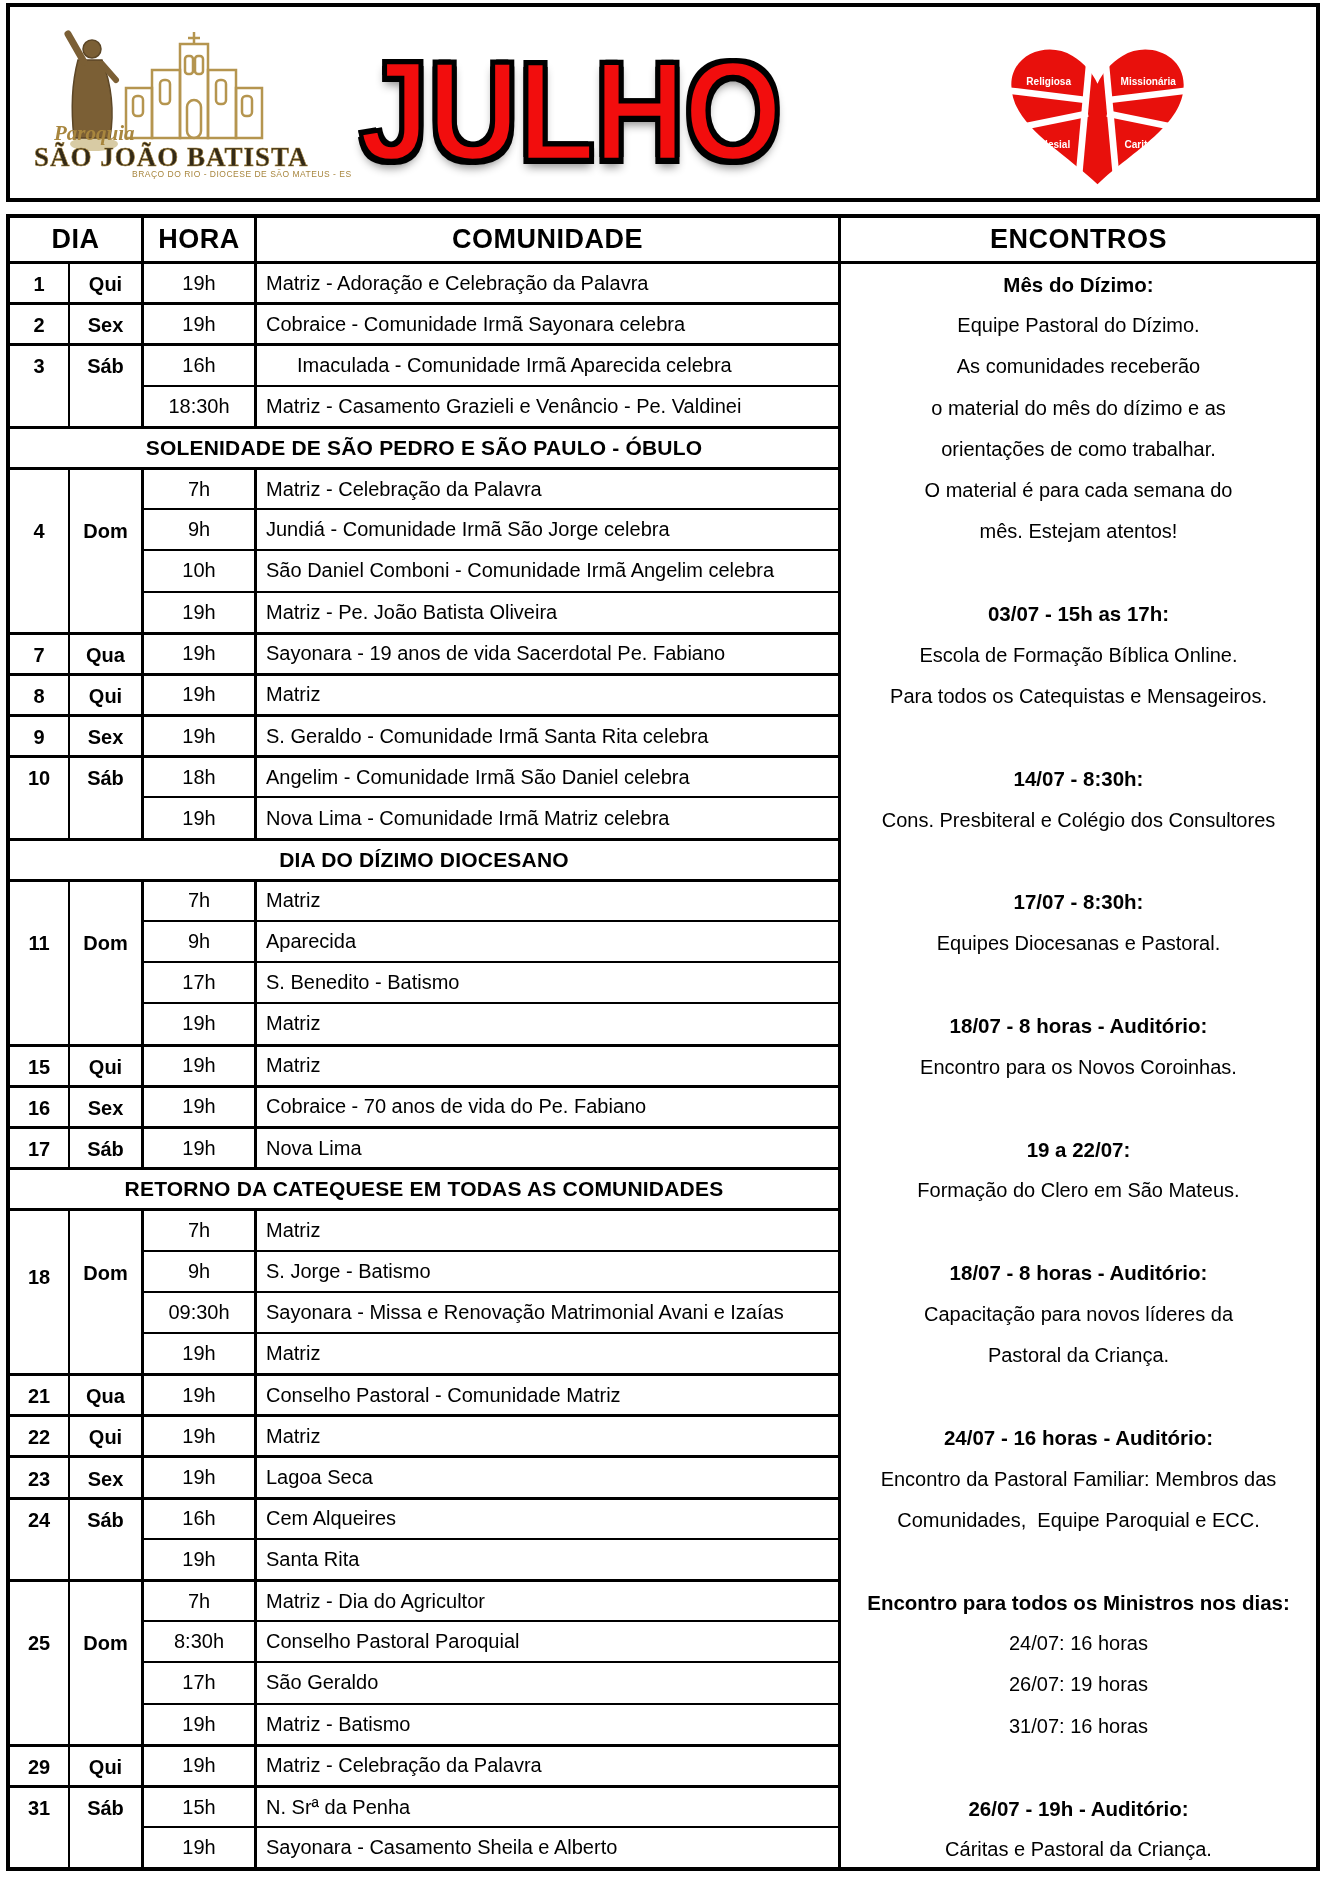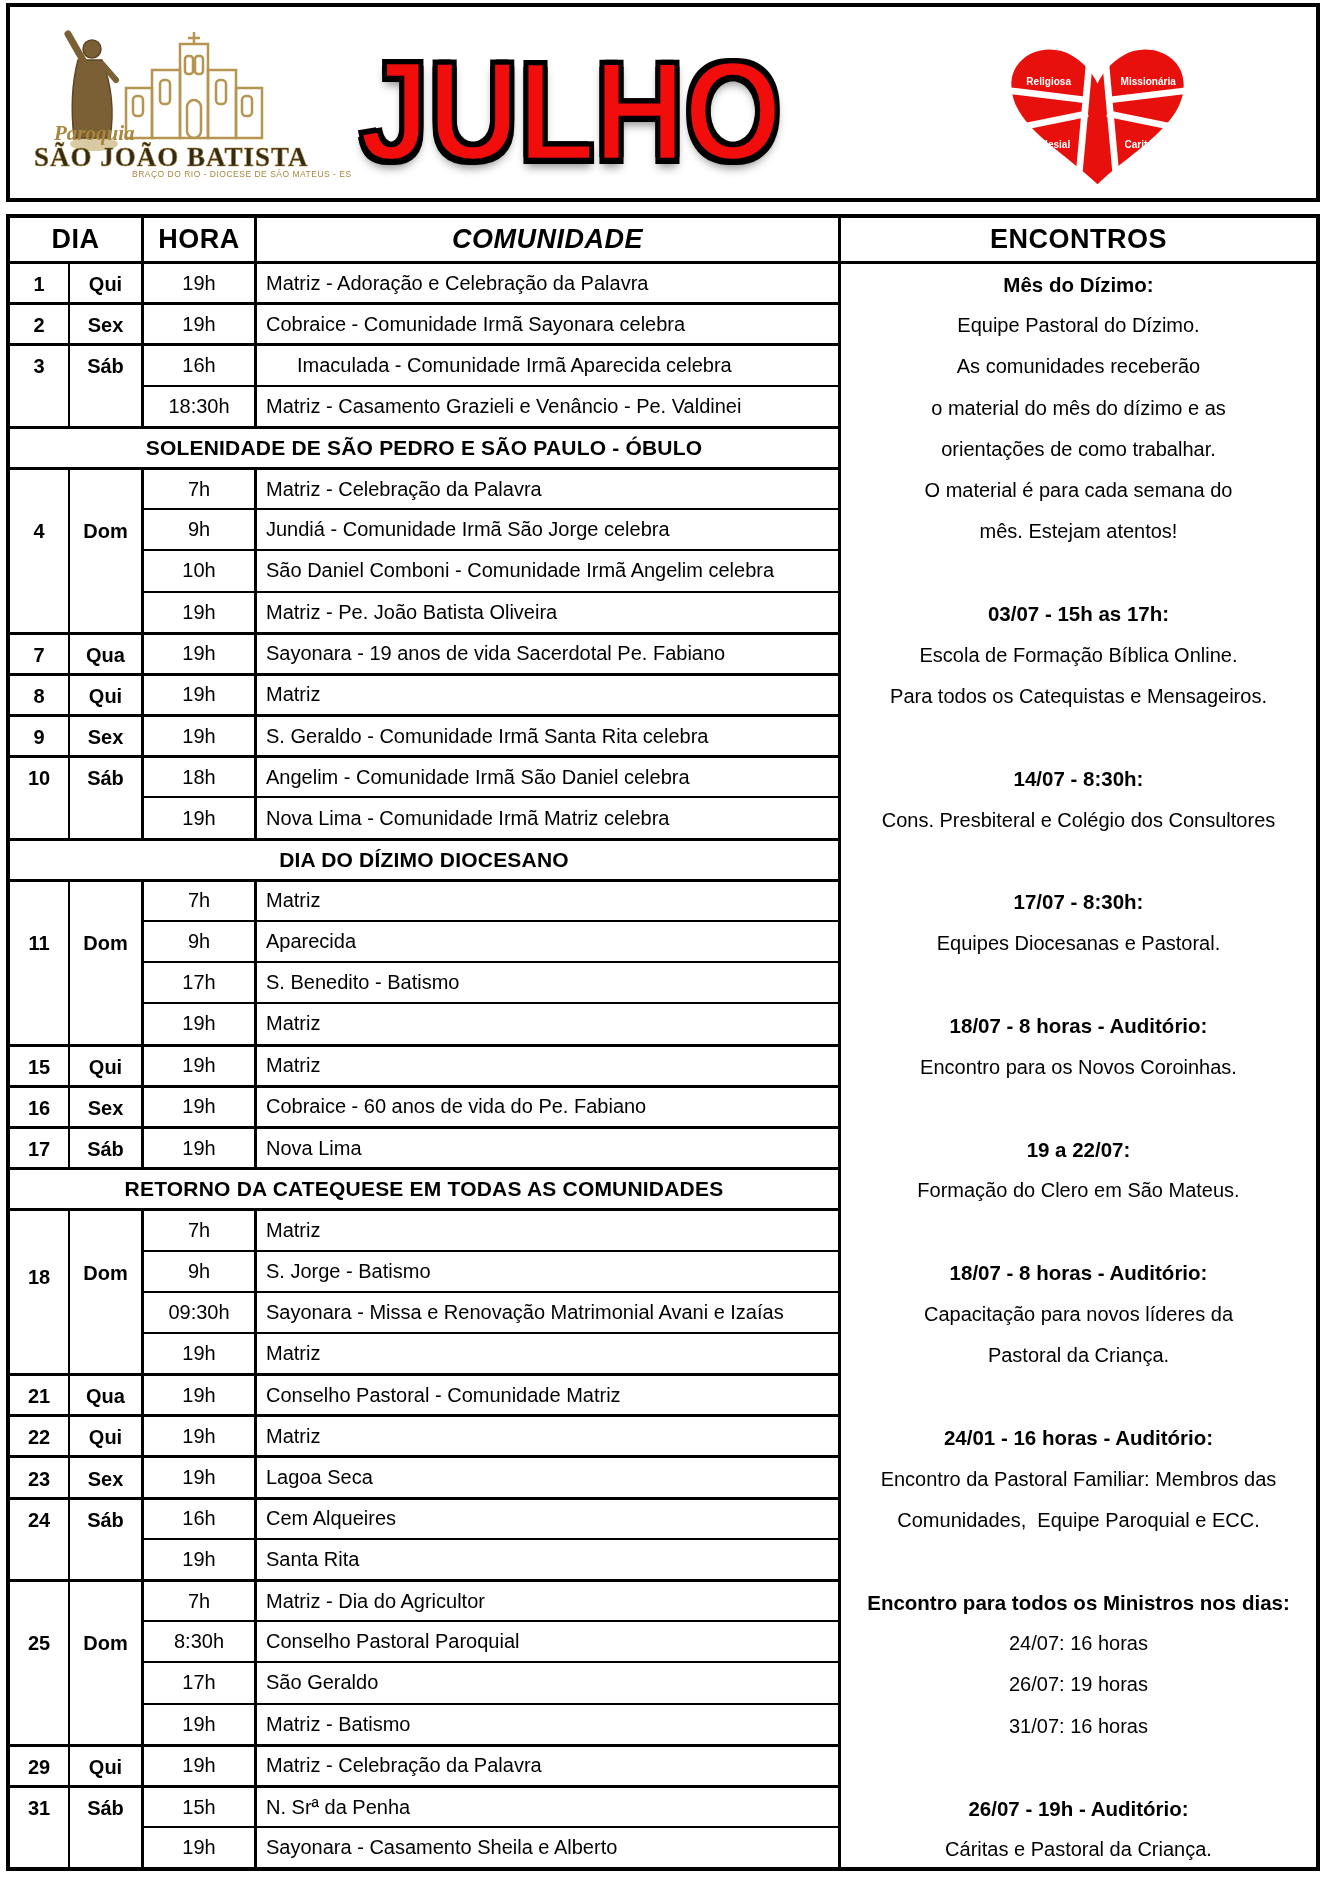--- a/index.html
+++ b/index.html
@@ -116,21 +116,21 @@
           <text x="52" y="120">Eclesial</text>
           <text x="152" y="120">Caritativa</text>
         </g>
       </svg>
     </div>
   </div>
 
   <div class="grid" id="grid">
     <div class="hc" style="grid-column:1 / span 2; grid-row:1;">DIA</div>
     <div class="hc" style="grid-column:3; grid-row:1;">HORA</div>
-    <div class="hc" style="grid-column:4; grid-row:1;font-style:italic;">COMUNIDADE</div>
+    <div class="hc" style="grid-column:4; grid-row:1;">COMUNIDADE</div>
     <div class="hc last" style="grid-column:5; grid-row:1;">ENCONTROS</div>
 
   <div class="c time bt3" style="grid-area: 2 / 3;">19h</div>
       <div class="c comm bt3" style="grid-area: 2 / 4;">Matriz - Adoração e Celebração da Palavra</div>
       <div class="c time bt3" style="grid-area: 3 / 3;">19h</div>
       <div class="c comm bt3" style="grid-area: 3 / 4;">Cobraice - Comunidade Irmã Sayonara celebra</div>
       <div class="c time bt3" style="grid-area: 4 / 3;">16h</div>
       <div class="c comm bt3" style="grid-area: 4 / 4; padding-left: 40px;">Imaculada - Comunidade Irmã Aparecida celebra</div>
       <div class="c time bt2" style="grid-area: 5 / 3;">18:30h</div>
       <div class="c comm bt2" style="grid-area: 5 / 4;">Matriz - Casamento Grazieli e Venâncio - Pe. Valdinei</div>
@@ -158,21 +158,21 @@
       <div class="c comm bt3" style="grid-area: 17 / 4;">Matriz</div>
       <div class="c time bt2" style="grid-area: 18 / 3;">9h</div>
       <div class="c comm bt2" style="grid-area: 18 / 4;">Aparecida</div>
       <div class="c time bt2" style="grid-area: 19 / 3;">17h</div>
       <div class="c comm bt2" style="grid-area: 19 / 4;">S. Benedito - Batismo</div>
       <div class="c time bt2" style="grid-area: 20 / 3;">19h</div>
       <div class="c comm bt2" style="grid-area: 20 / 4;">Matriz</div>
       <div class="c time bt3" style="grid-area: 21 / 3;">19h</div>
       <div class="c comm bt3" style="grid-area: 21 / 4;">Matriz</div>
       <div class="c time bt3" style="grid-area: 22 / 3;">19h</div>
-      <div class="c comm bt3" style="grid-area: 22 / 4;">Cobraice - 60 anos de vida do Pe. Fabiano</div>
+      <div class="c comm bt3" style="grid-area: 22 / 4;">Cobraice - 70 anos de vida do Pe. Fabiano</div>
       <div class="c time bt3" style="grid-area: 23 / 3;">19h</div>
       <div class="c comm bt3" style="grid-area: 23 / 4;">Nova Lima</div>
       <div class="c banner bt3" style="grid-row: 24;">RETORNO DA CATEQUESE EM TODAS AS COMUNIDADES</div>
       <div class="c time bt3" style="grid-area: 25 / 3;">7h</div>
       <div class="c comm bt3" style="grid-area: 25 / 4;">Matriz</div>
       <div class="c time bt2" style="grid-area: 26 / 3;">9h</div>
       <div class="c comm bt2" style="grid-area: 26 / 4;">S. Jorge - Batismo</div>
       <div class="c time bt2" style="grid-area: 27 / 3;">09:30h</div>
       <div class="c comm bt2" style="grid-area: 27 / 4;">Sayonara - Missa e Renovação Matrimonial Avani e Izaías</div>
       <div class="c time bt2" style="grid-area: 28 / 3;">19h</div>
@@ -343,21 +343,21 @@
         <div class="line b">18/07 - 8 horas - Auditório:</div>
         <div class="line">Encontro para os Novos Coroinhas.</div>
         <div class="line"></div>
         <div class="line b">19 a 22/07:</div>
         <div class="line">Formação do Clero em São Mateus.</div>
         <div class="line"></div>
         <div class="line b">18/07 - 8 horas - Auditório:</div>
         <div class="line">Capacitação para novos líderes da</div>
         <div class="line">Pastoral da Criança.</div>
         <div class="line"></div>
-        <div class="line b">24/01 - 16 horas - Auditório:</div>
+        <div class="line b">24/07 - 16 horas - Auditório:</div>
         <div class="line">Encontro da Pastoral Familiar: Membros das</div>
         <div class="line">Comunidades,  Equipe Paroquial e ECC.</div>
         <div class="line"></div>
         <div class="line b">Encontro para todos os Ministros nos dias:</div>
         <div class="line">24/07: 16 horas</div>
         <div class="line">26/07: 19 horas</div>
         <div class="line">31/07: 16 horas</div>
         <div class="line"></div>
         <div class="line b">26/07 - 19h - Auditório:</div>
         <div class="line">Cáritas e Pastoral da Criança.</div>

